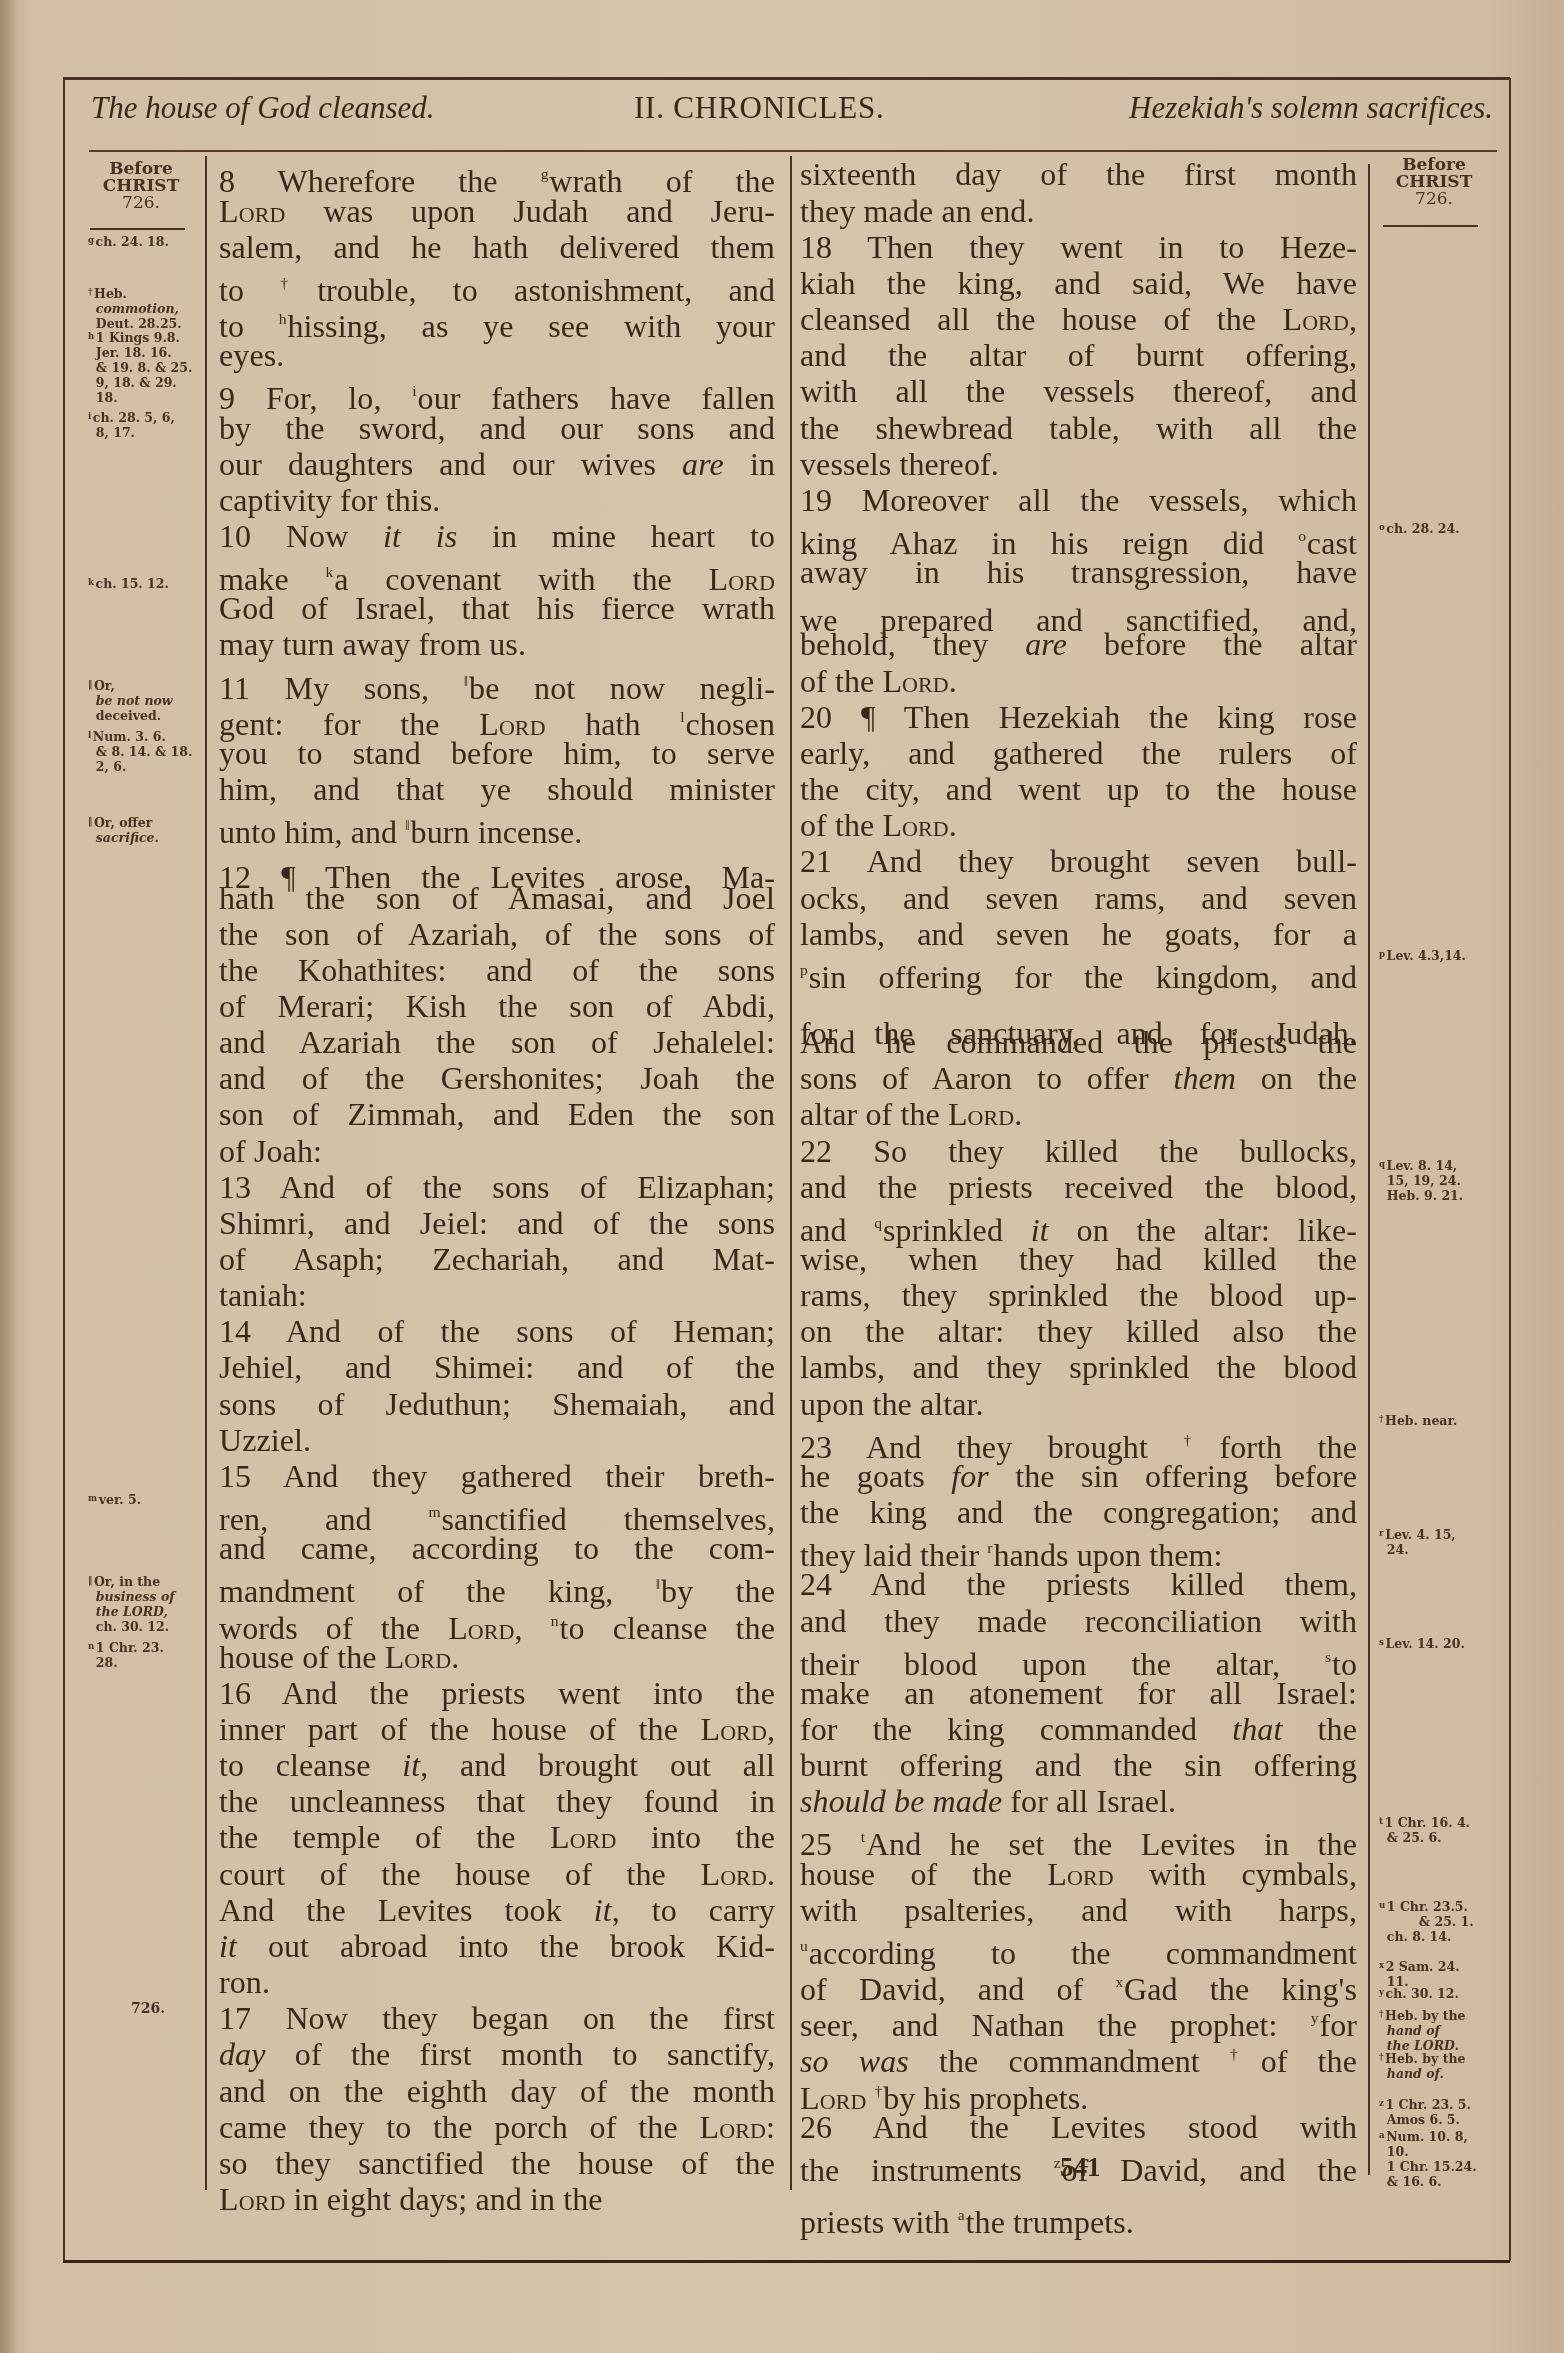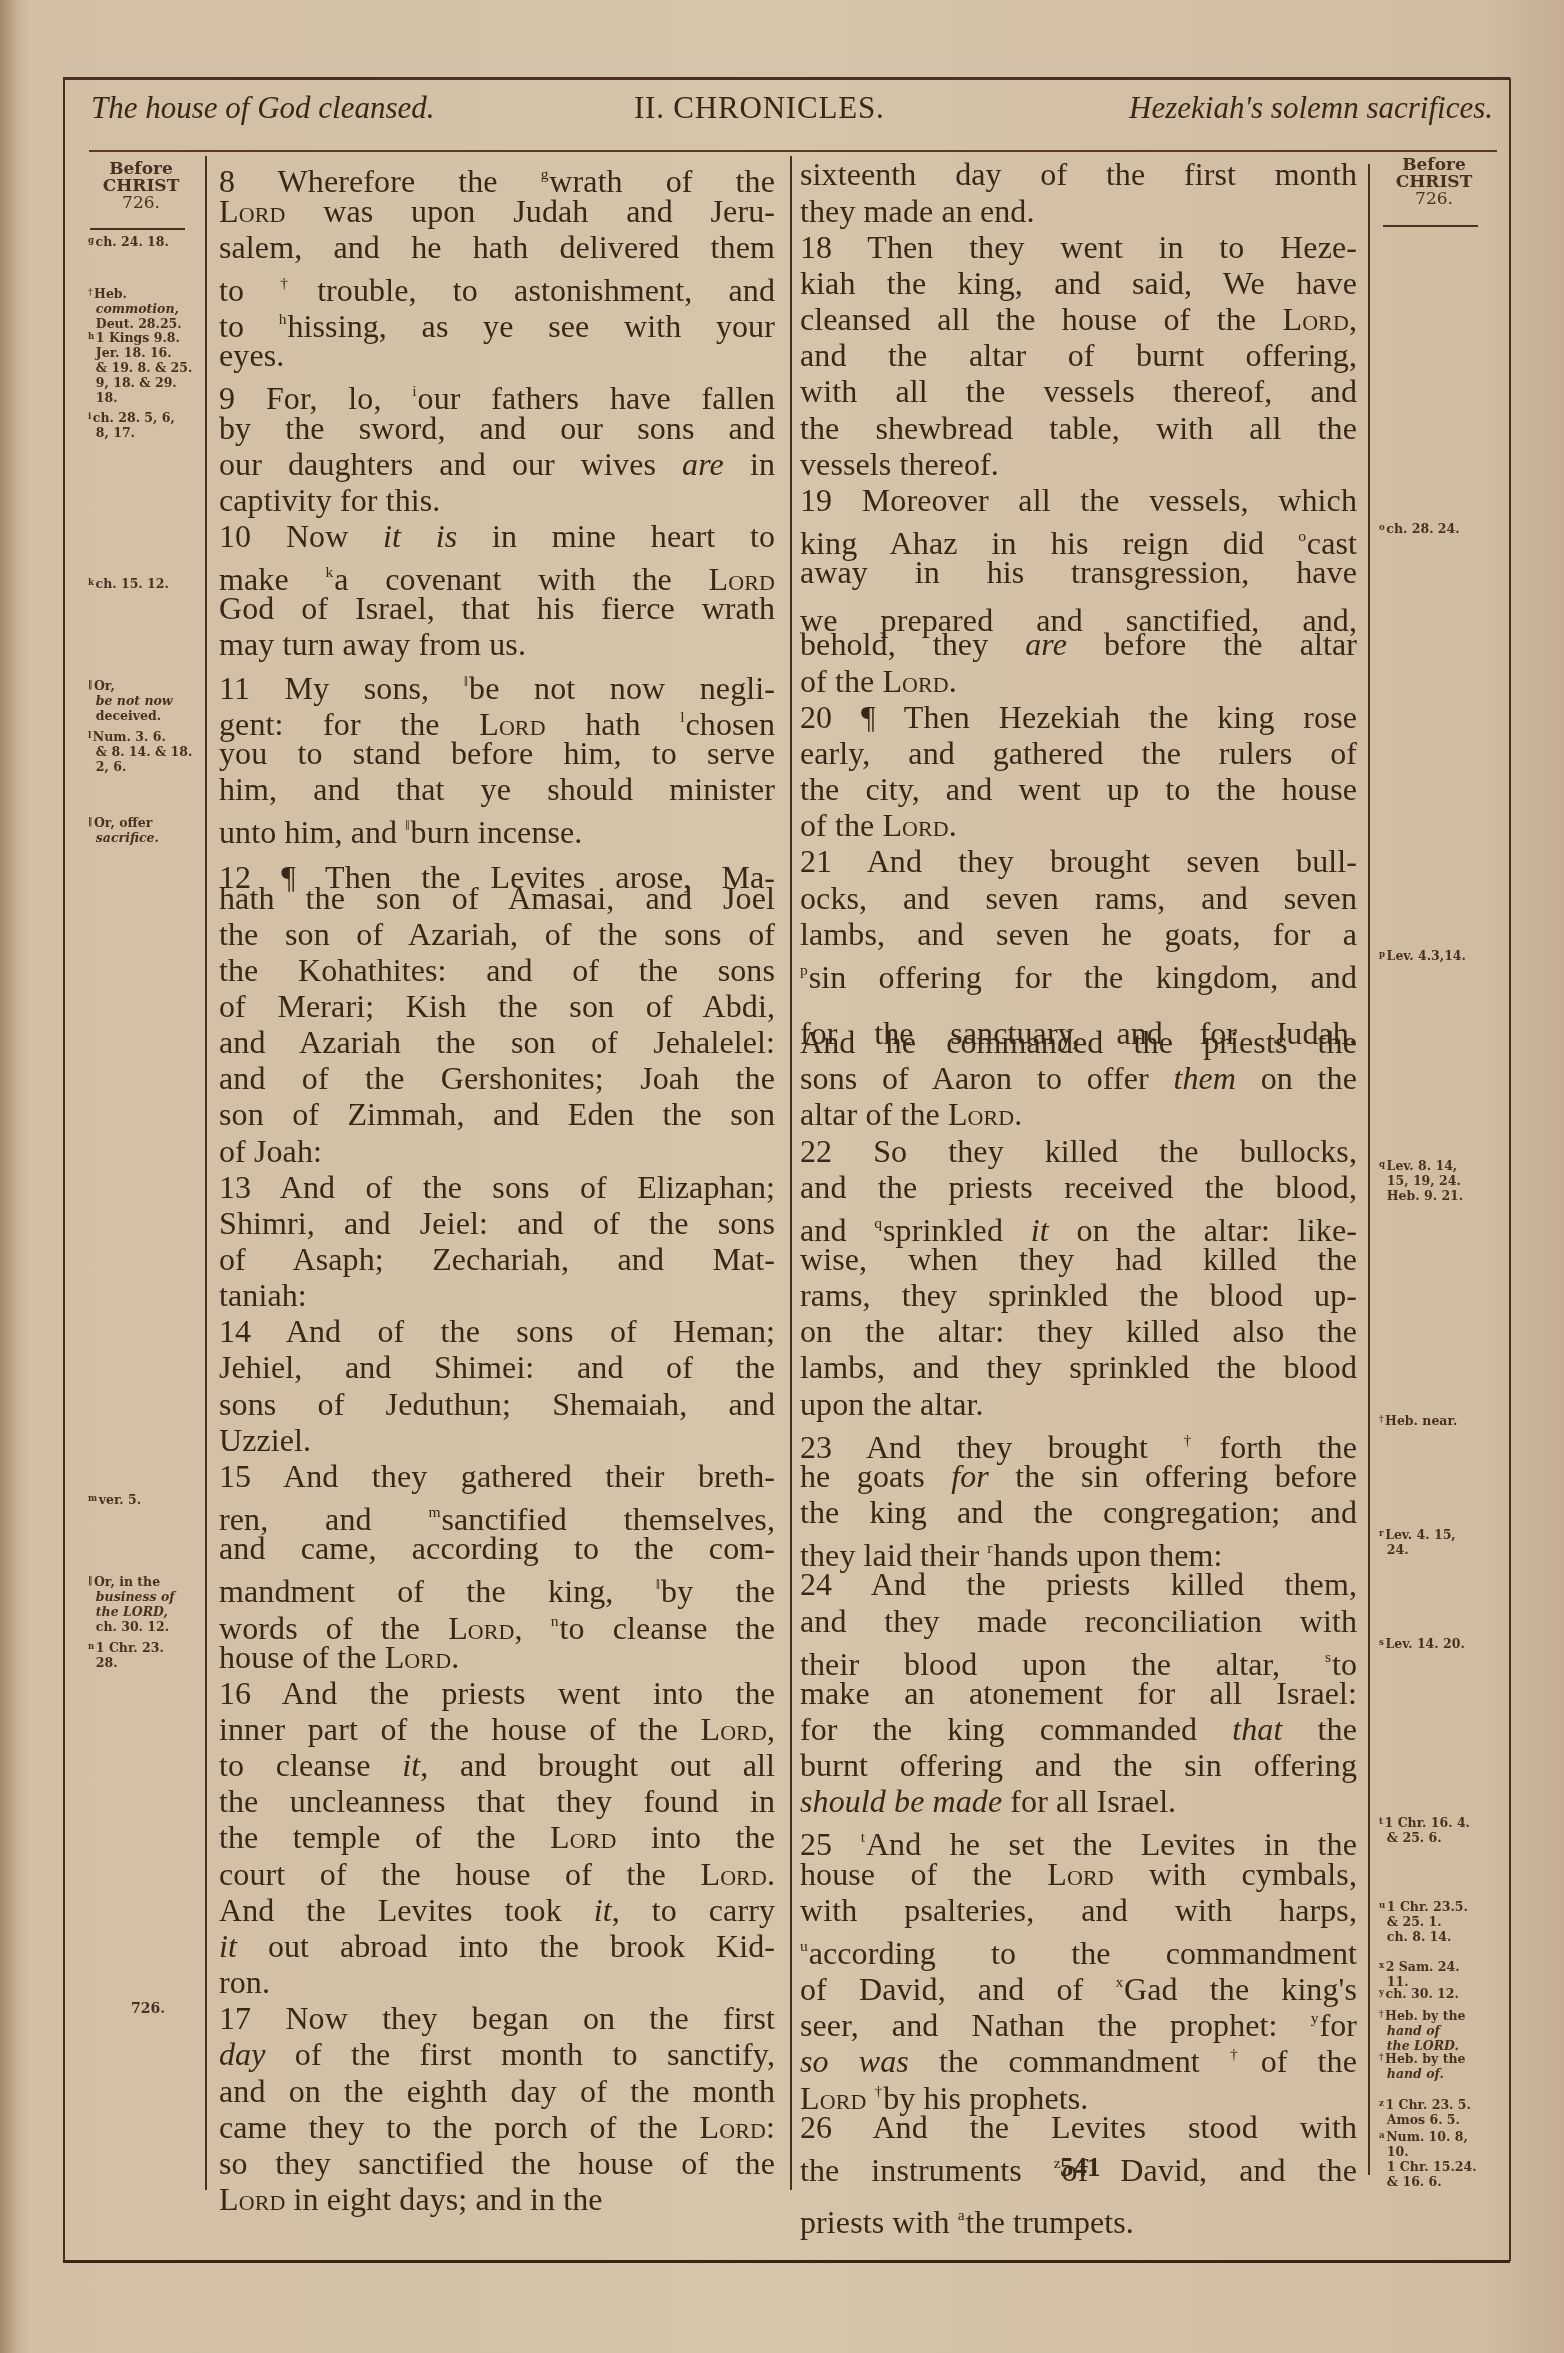--- a/index.html
+++ b/index.html
@@ -80,21 +80,21 @@
     <div class="note" style="left: 88px; top: 1639px;"><span class="mk">n</span><span>1 Chr. 23.</span><div style="padding-left: 7.8px;">28.</div></div>
   </div>
 <div id="right-notes">
     <div class="note" style="left: 1379px; top: 520px;"><span class="mk">o</span><span>ch. 28. 24.</span></div>
     <div class="note" style="left: 1379px; top: 947px;"><span class="mk">p</span><span>Lev. 4.3,14.</span></div>
     <div class="note" style="left: 1379px; top: 1157px;"><span class="mk">q</span><span>Lev. 8. 14,</span><div style="padding-left: 7.8px;">15, 19, 24.</div><div style="padding-left: 7.8px;">Heb. 9. 21.</div></div>
     <div class="note" style="left: 1379px; top: 1412px;"><span class="mk">†</span><span>Heb. near.</span></div>
     <div class="note" style="left: 1379px; top: 1526px;"><span class="mk">r</span><span>Lev. 4. 15,</span><div style="padding-left: 7.8px;">24.</div></div>
     <div class="note" style="left: 1379px; top: 1635px;"><span class="mk">s</span><span>Lev. 14. 20.</span></div>
     <div class="note" style="left: 1379px; top: 1814px;"><span class="mk">t</span><span>1 Chr. 16. 4.</span><div style="padding-left: 7.8px;">&amp; 25. 6.</div></div>
-    <div class="note" style="left: 1379px; top: 1898px;"><span class="mk">u</span><span>1 Chr. 23.5.</span><div style="padding-left: 7.8px;">&amp; 25. 1.</div><div style="padding-left: 7.8px;">ch. 8. 14.</div></div>
+    <div class="note" style="left: 1379px; top: 1898px;"><span class="mk">u</span><span>1 Chr. 23.5.</span><div style="padding-left: 7.8px; margin-left: 32px;">&amp; 25. 1.</div><div style="padding-left: 7.8px;">ch. 8. 14.</div></div>
     <div class="note" style="left: 1379px; top: 1958px;"><span class="mk">x</span><span>2 Sam. 24.</span><div style="padding-left: 7.8px;">11.</div></div>
     <div class="note" style="left: 1379px; top: 1985px;"><span class="mk">y</span><span>ch. 30. 12.</span></div>
     <div class="note" style="left: 1379px; top: 2007px;"><span class="mk">†</span><span>Heb. by the</span><div style="font-style: italic; padding-left: 7.8px;">hand of</div><div style="font-style: italic; padding-left: 7.8px;">the LORD.</div></div>
     <div class="note" style="left: 1379px; top: 2050px;"><span class="mk">†</span><span>Heb. by the</span><div style="font-style: italic; padding-left: 7.8px;">hand of.</div></div>
     <div class="note" style="left: 1379px; top: 2096px;"><span class="mk">z</span><span>1 Chr. 23. 5.</span><div style="padding-left: 7.8px;">Amos 6. 5.</div></div>
     <div class="note" style="left: 1379px; top: 2128px;"><span class="mk">a</span><span>Num. 10. 8,</span><div style="padding-left: 7.8px;">10.</div><div style="padding-left: 7.8px;">1 Chr. 15.24.</div><div style="padding-left: 7.8px;">&amp; 16. 6.</div></div>
   </div>
 
 <div class="date-bottom">726.</div>
 

